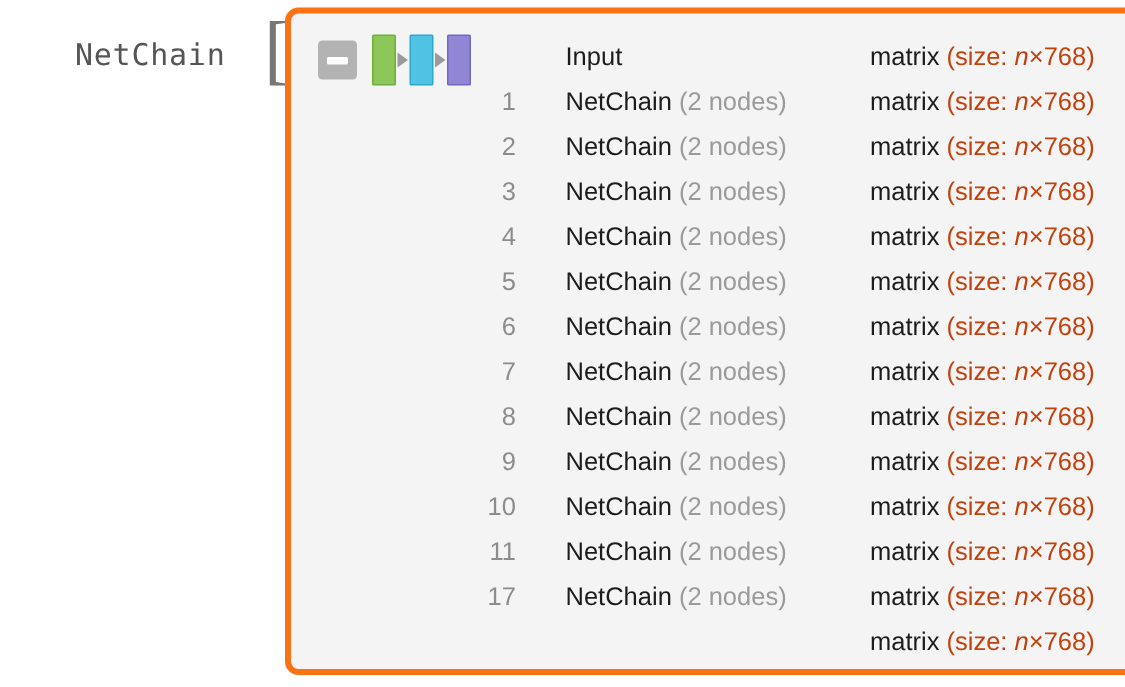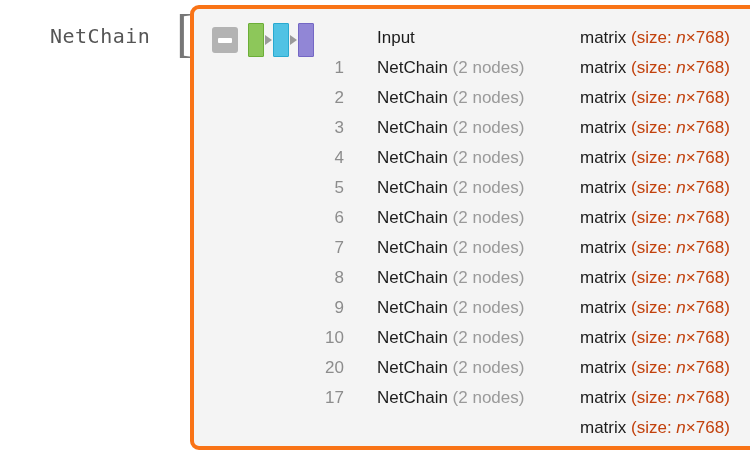--- a/index.html
+++ b/index.html
@@ -229,21 +229,21 @@
           <div class="col-index">9</div>
           <div class="col-name"><span>NetChain</span> <span class="sub">(2 nodes)</span></div>
           <div class="col-type"><span>matrix</span> <span class="sub">(size: </span><span class="sub ital">n</span><span class="sub">×</span><span class="sub">768)</span></div>
         </div>
         <div class="row">
           <div class="col-index">10</div>
           <div class="col-name"><span>NetChain</span> <span class="sub">(2 nodes)</span></div>
           <div class="col-type"><span>matrix</span> <span class="sub">(size: </span><span class="sub ital">n</span><span class="sub">×</span><span class="sub">768)</span></div>
         </div>
         <div class="row">
-          <div class="col-index">20</div>
+          <div class="col-index">11</div>
           <div class="col-name"><span>NetChain</span> <span class="sub">(2 nodes)</span></div>
           <div class="col-type"><span>matrix</span> <span class="sub">(size: </span><span class="sub ital">n</span><span class="sub">×</span><span class="sub">768)</span></div>
         </div>
         <div class="row">
           <div class="col-index">17</div>
           <div class="col-name"><span>NetChain</span> <span class="sub">(2 nodes)</span></div>
           <div class="col-type"><span>matrix</span> <span class="sub">(size: </span><span class="sub ital">n</span><span class="sub">×</span><span class="sub">768)</span></div>
         </div>
         <div class="row">
           <div class="col-index"></div>

